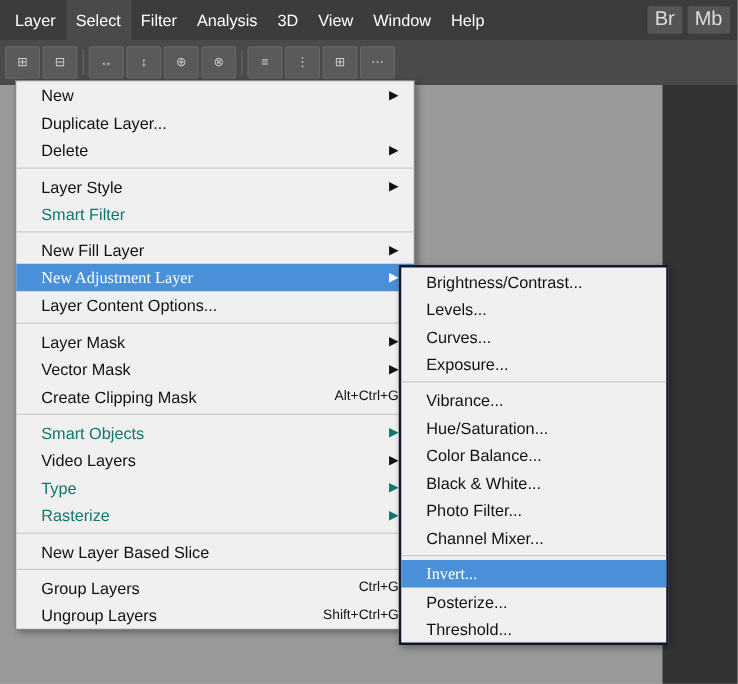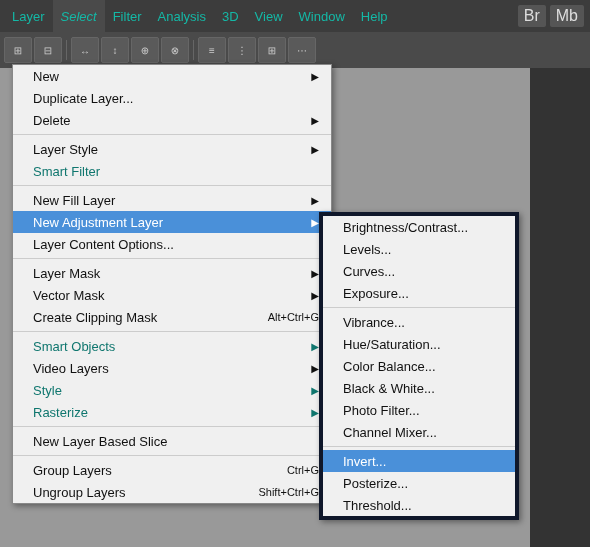--- a/index.html
+++ b/index.html
@@ -23,28 +23,27 @@
       position: absolute;
       top: 0;
       left: 0;
       right: 0;
       z-index: 10;
     }
     .menubar-item {
       display: flex;
       align-items: center;
       padding: 0 8px;
-      color: #14b8a6;
+      color: #ffffff;
       font-size: 13px;
       cursor: pointer;
       white-space: nowrap;
     }
     .menubar-item:hover, .menubar-item.active {
       background: #555;
-      font-style: italic;
     }
     .menubar-item.active {
       background: #4a4a4a;
     }
     .menubar-right {
       margin-left: auto;
       display: flex;
       align-items: center;
     }
     .menubar-badge {
@@ -117,20 +116,21 @@
       padding: 3px 12px 3px 20px;
       color: #111;
       cursor: pointer;
       white-space: nowrap;
       position: relative;
       min-height: 22px;
     }
     .menu-item.highlighted {
       background: #4a90d9;
       color: white;
+      font-family: Liberation Serif, serif;
     }
     .menu-item.disabled {
       color: #0f766e;
       cursor: default;
     }
     .menu-item .shortcut {
       margin-left: auto;
       font-size: 11px;
       color: inherit;
       padding-left: 20px;
@@ -143,23 +143,23 @@
       height: 1px;
       background: #ccc;
       margin: 3px 0;
     }
 
     
     .submenu-adjustment {
       position: absolute;
       left: 319px;
       top: 180px;
-      width: 200px;
+      width: 216px;
       background: #f0f0f0;
-      border: 4px solid #0f172a;
+      border: 2px solid #0f172a;
       box-shadow: 2px 2px 6px rgba(0,0,0,0.4);
       z-index: 101;
     }
     .submenu-adjustment .menu-item.highlighted {
       background: #4a90d9;
       color: white;
     }
 
     
     .canvas-area {
@@ -275,21 +275,21 @@
 
     <div class="menu-item disabled">
       <span>Smart Objects</span>
       <span class="arrow">▶</span>
     </div>
     <div class="menu-item">
       <span>Video Layers</span>
       <span class="arrow">▶</span>
     </div>
     <div class="menu-item disabled">
-      <span>Style</span>
+      <span>Type</span>
       <span class="arrow">▶</span>
     </div>
     <div class="menu-item disabled">
       <span>Rasterize</span>
       <span class="arrow">▶</span>
     </div>
 
     <div class="menu-separator"></div>
 
     <div class="menu-item">

